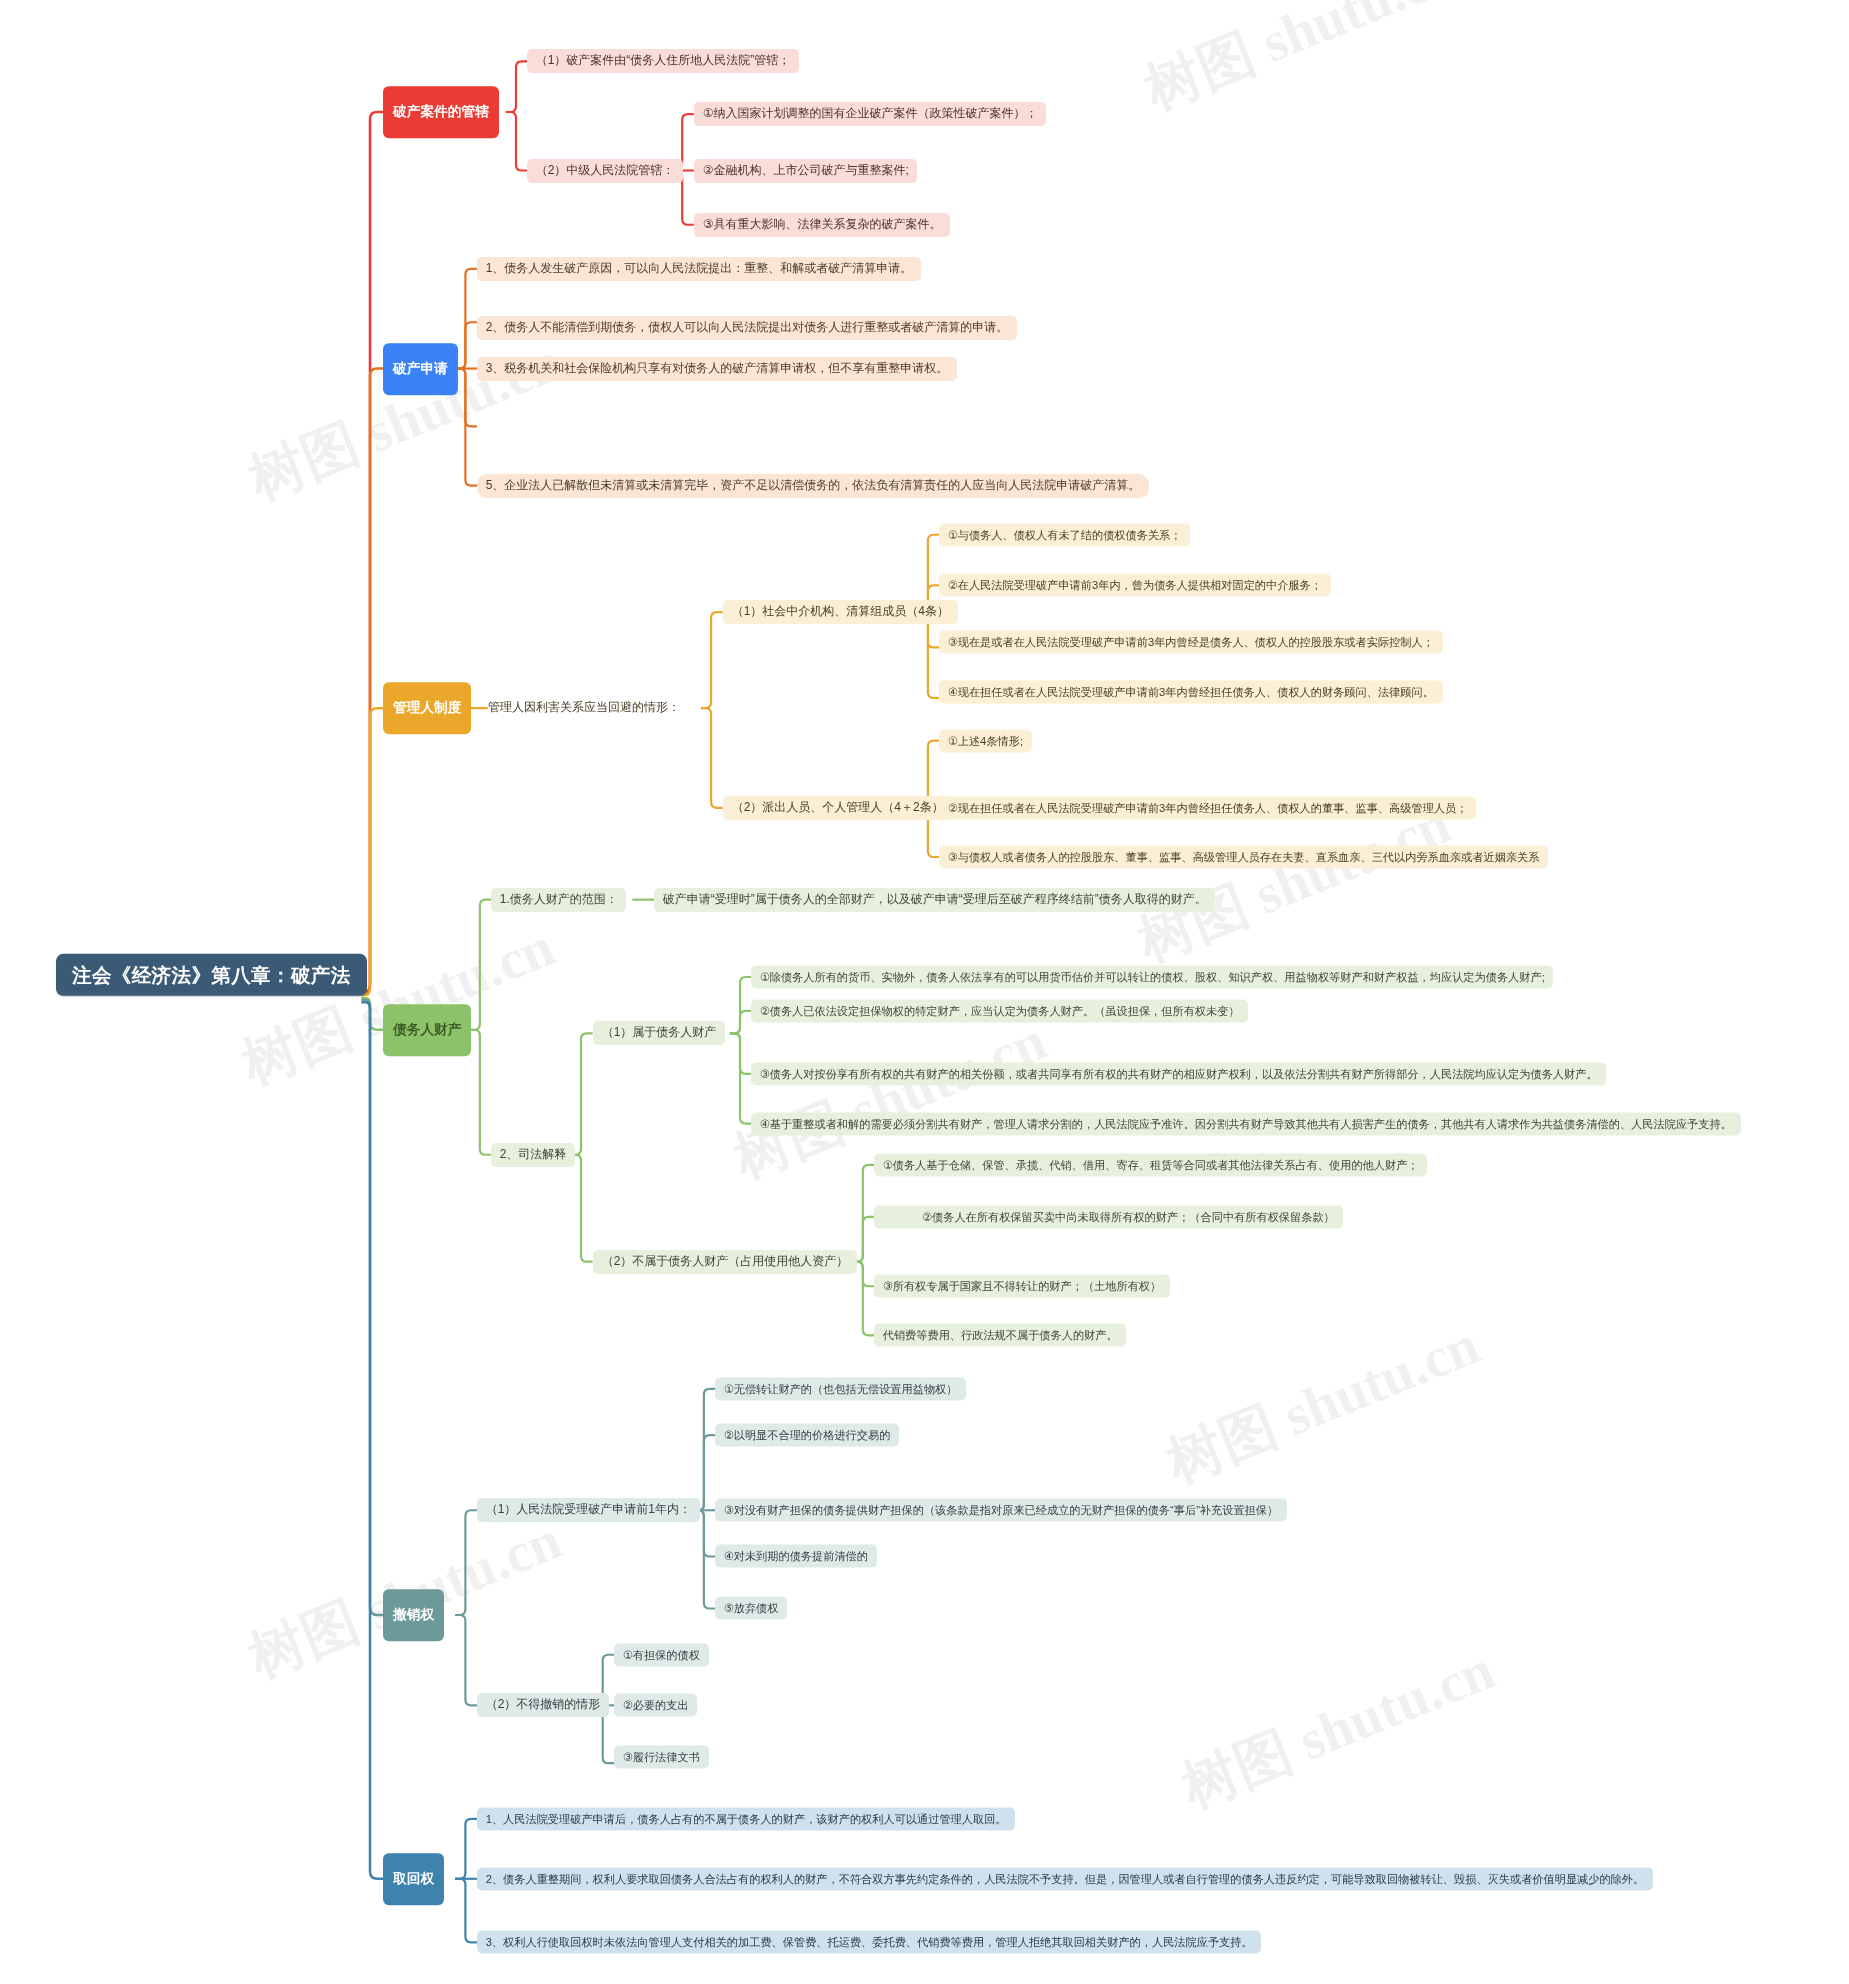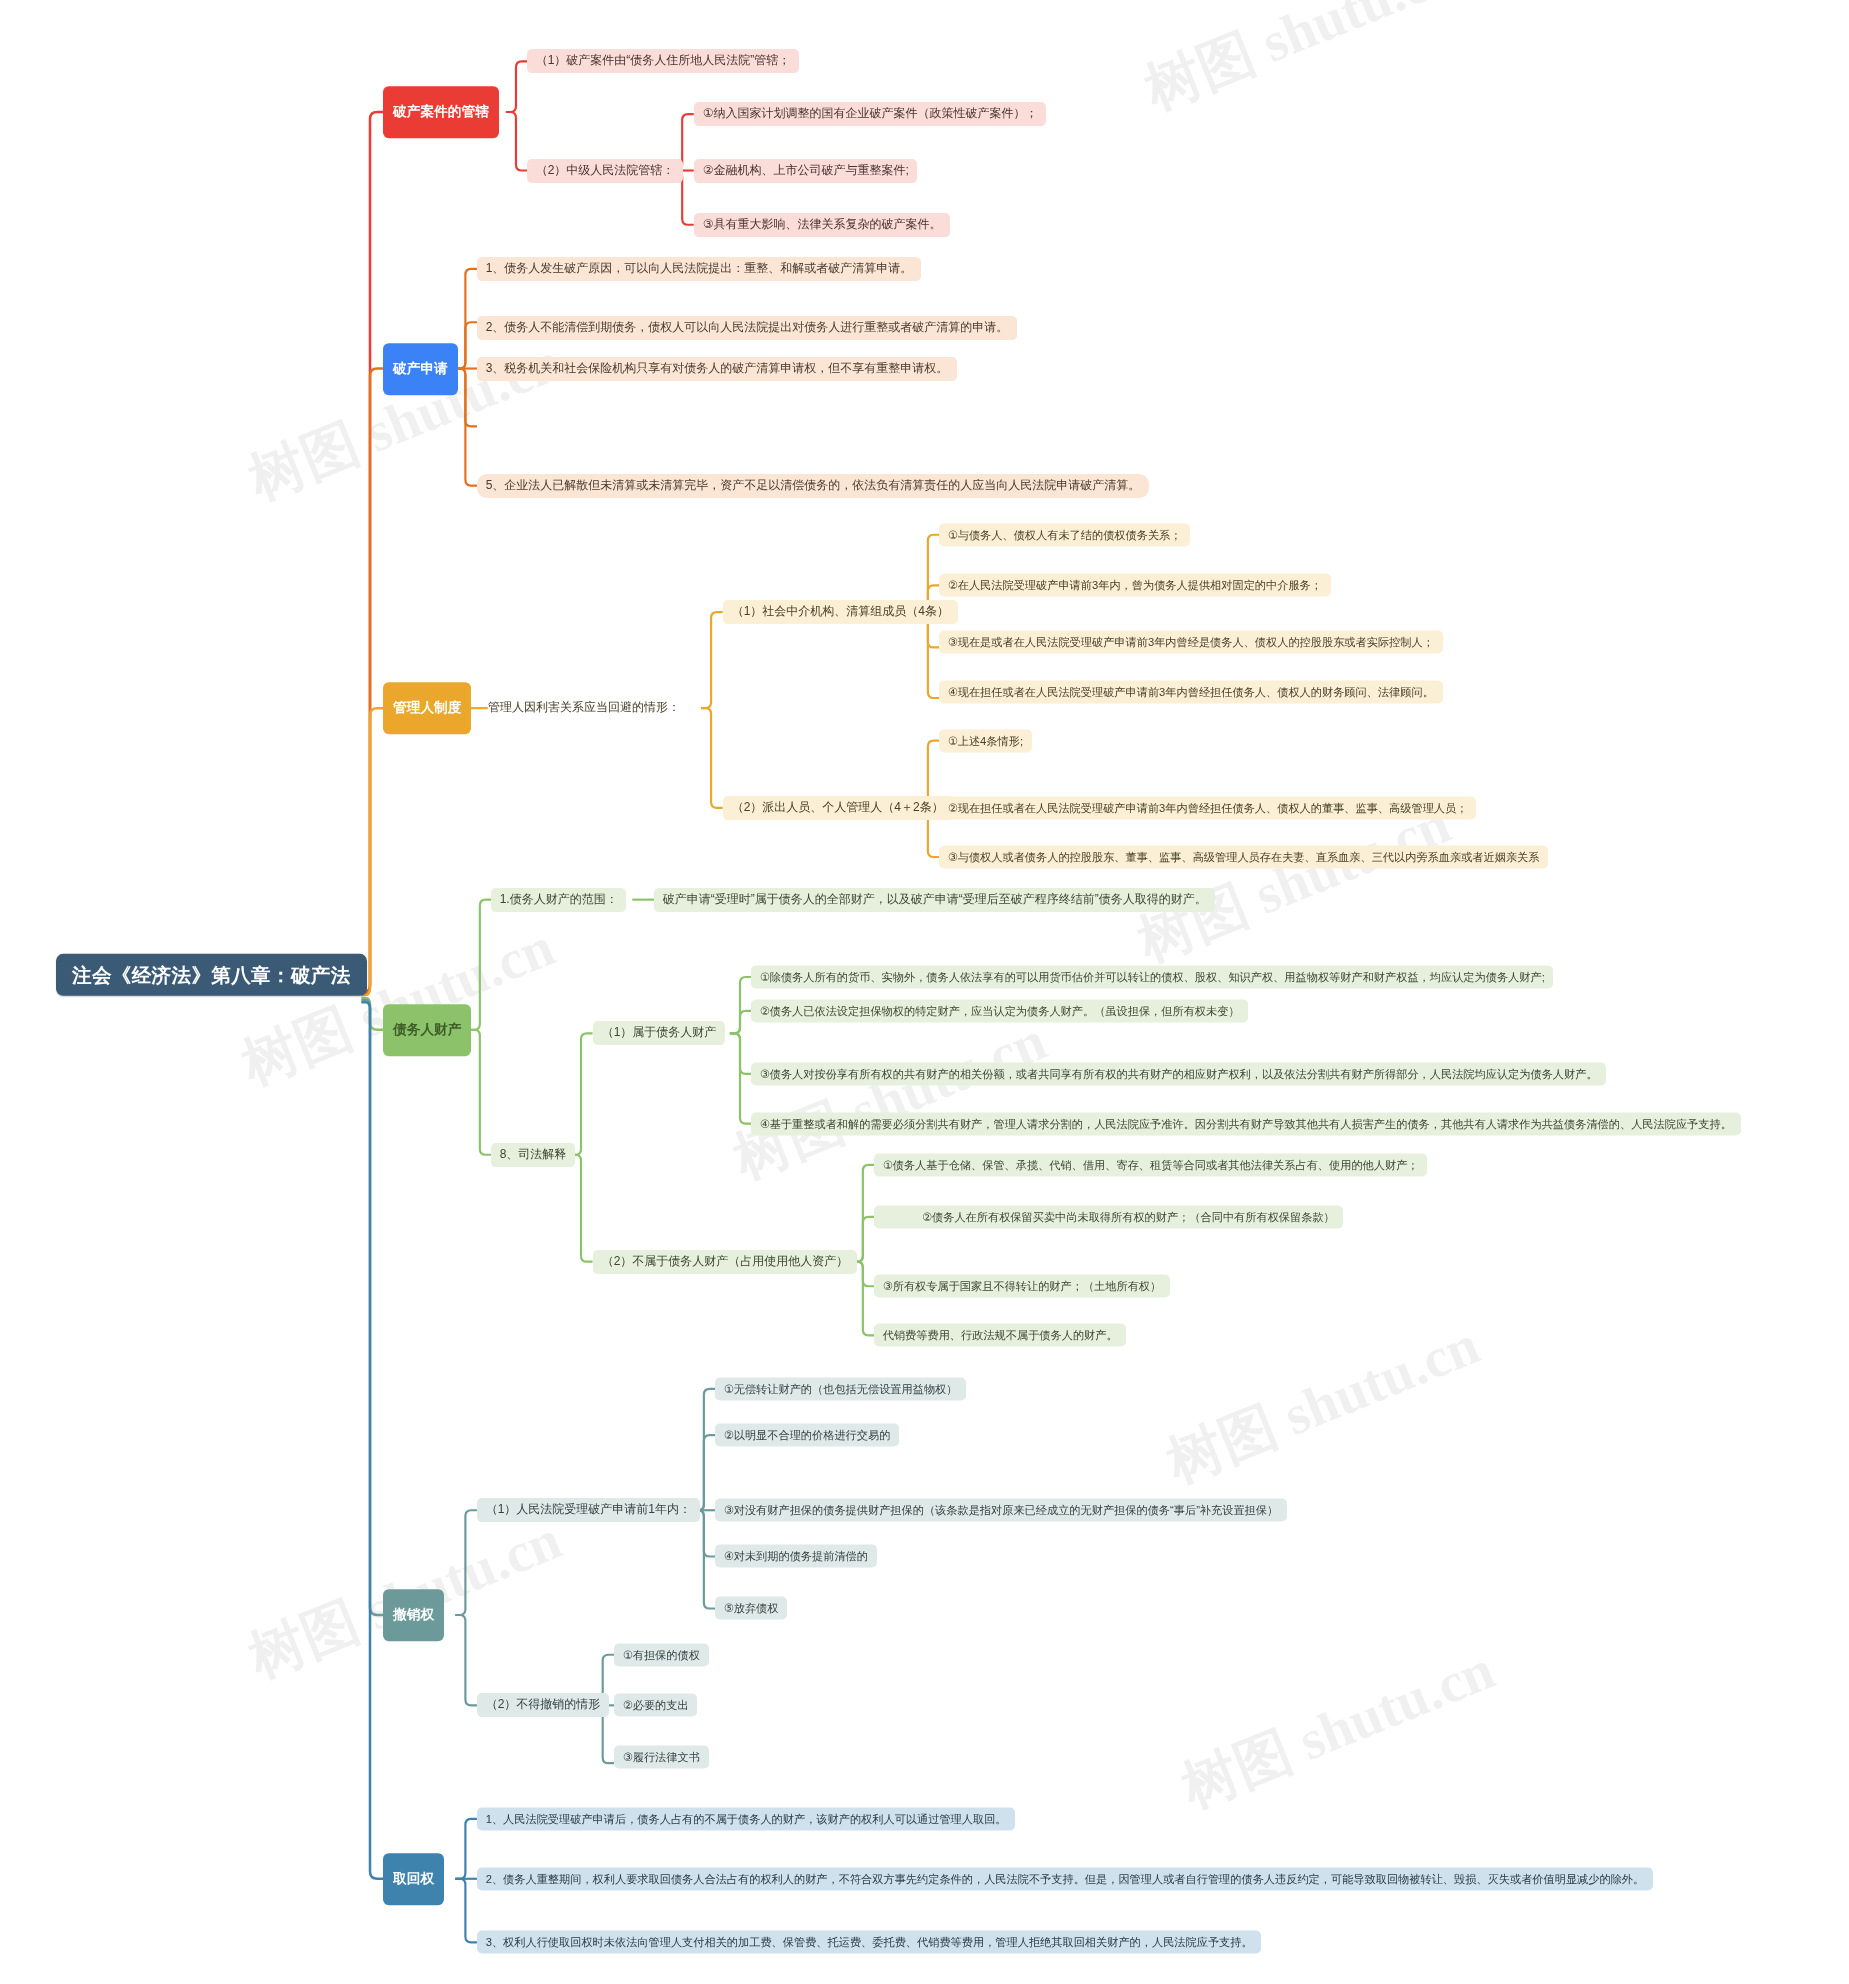--- a/index.html
+++ b/index.html
@@ -208,21 +208,21 @@
 
   <div class="node leaf l-yellow sm" style="left:939px; top:741px; transform:translateY(-50%);">①上述4条情形;</div>
   <div class="node leaf l-yellow sm" style="left:939px; top:808px; transform:translateY(-50%);">②现在担任或者在人民法院受理破产申请前3年内曾经担任债务人、债权人的董事、监事、高级管理人员；</div>
   <div class="node leaf l-yellow sm" style="left:939px; top:857px; transform:translateY(-50%);">③与债权人或者债务人的控股股东、董事、监事、高级管理人员存在夫妻、直系血亲、三代以内旁系血亲或者近姻亲关系</div>
 
   <div class="node branch b-green" style="left:383px; top:1030px; transform:translateY(-50%);">债务人财产</div>
 
   <div class="node leaf l-green" style="left:491px; top:900px; transform:translateY(-50%);">1.债务人财产的范围：</div>
   <div class="node leaf l-green" style="left:654px; top:900px; transform:translateY(-50%);">破产申请“受理时”属于债务人的全部财产，以及破产申请“受理后至破产程序终结前”债务人取得的财产。</div>
 
-  <div class="node leaf l-green" style="left:491px; top:1155px; transform:translateY(-50%);">8、司法解释</div>
+  <div class="node leaf l-green" style="left:491px; top:1155px; transform:translateY(-50%);">2、司法解释</div>
 
   <div class="node leaf l-green" style="left:593px; top:1033px; transform:translateY(-50%);">（1）属于债务人财产</div>
   <div class="node leaf l-green" style="left:593px; top:1262px; transform:translateY(-50%);">（2）不属于债务人财产（占用使用他人资产）</div>
 
   <div class="node leaf l-green sm" style="left:751px; top:977px; transform:translateY(-50%);">①除债务人所有的货币、实物外，债务人依法享有的可以用货币估价并可以转让的债权、股权、知识产权、用益物权等财产和财产权益，均应认定为债务人财产;</div>
   <div class="node leaf l-green sm" style="left:751px; top:1011px; transform:translateY(-50%);">②债务人已依法设定担保物权的特定财产，应当认定为债务人财产。（虽设担保，但所有权未变）</div>
   <div class="node leaf l-green sm" style="left:751px; top:1074px; transform:translateY(-50%);">③债务人对按份享有所有权的共有财产的相关份额，或者共同享有所有权的共有财产的相应财产权利，以及依法分割共有财产所得部分，人民法院均应认定为债务人财产。</div>
   <div class="node leaf l-green sm" style="left:751px; top:1124px; transform:translateY(-50%);">④基于重整或者和解的需要必须分割共有财产，管理人请求分割的，人民法院应予准许。因分割共有财产导致其他共有人损害产生的债务，其他共有人请求作为共益债务清偿的、人民法院应予支持。</div>
 
   <div class="node leaf l-green sm" style="left:874px; top:1165px; transform:translateY(-50%);">①债务人基于仓储、保管、承揽、代销、借用、寄存、租赁等合同或者其他法律关系占有、使用的他人财产；</div>

